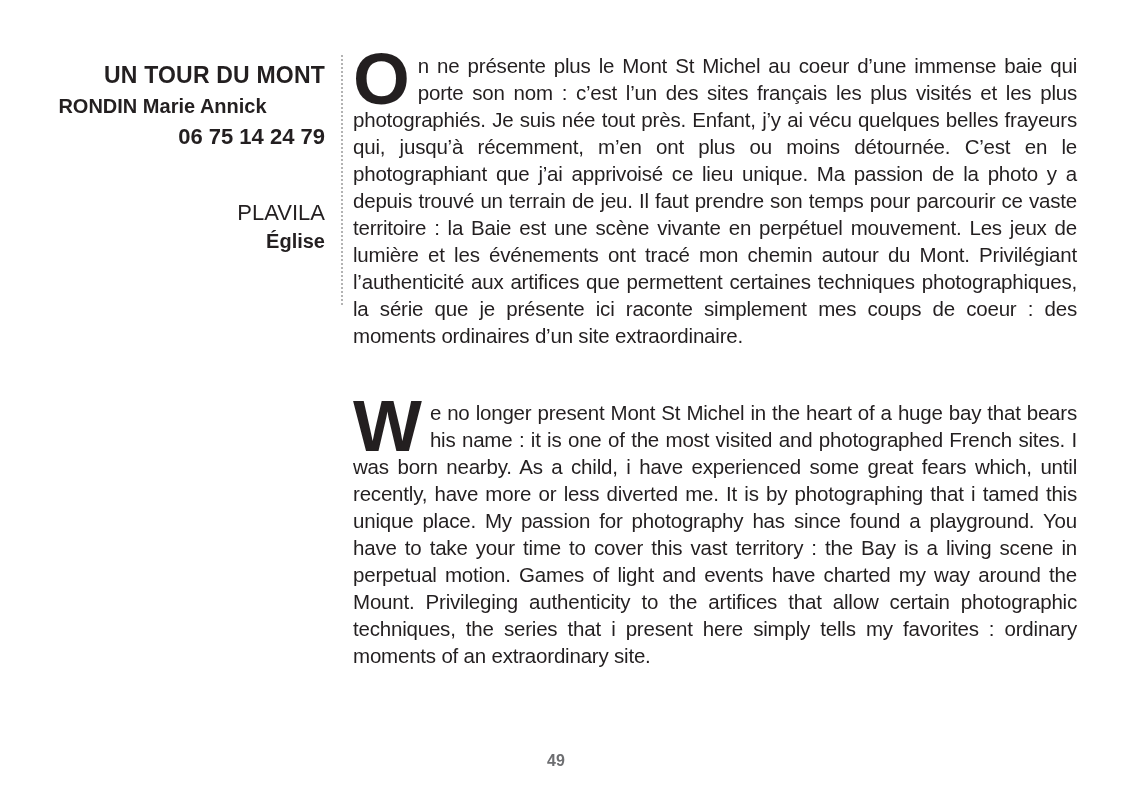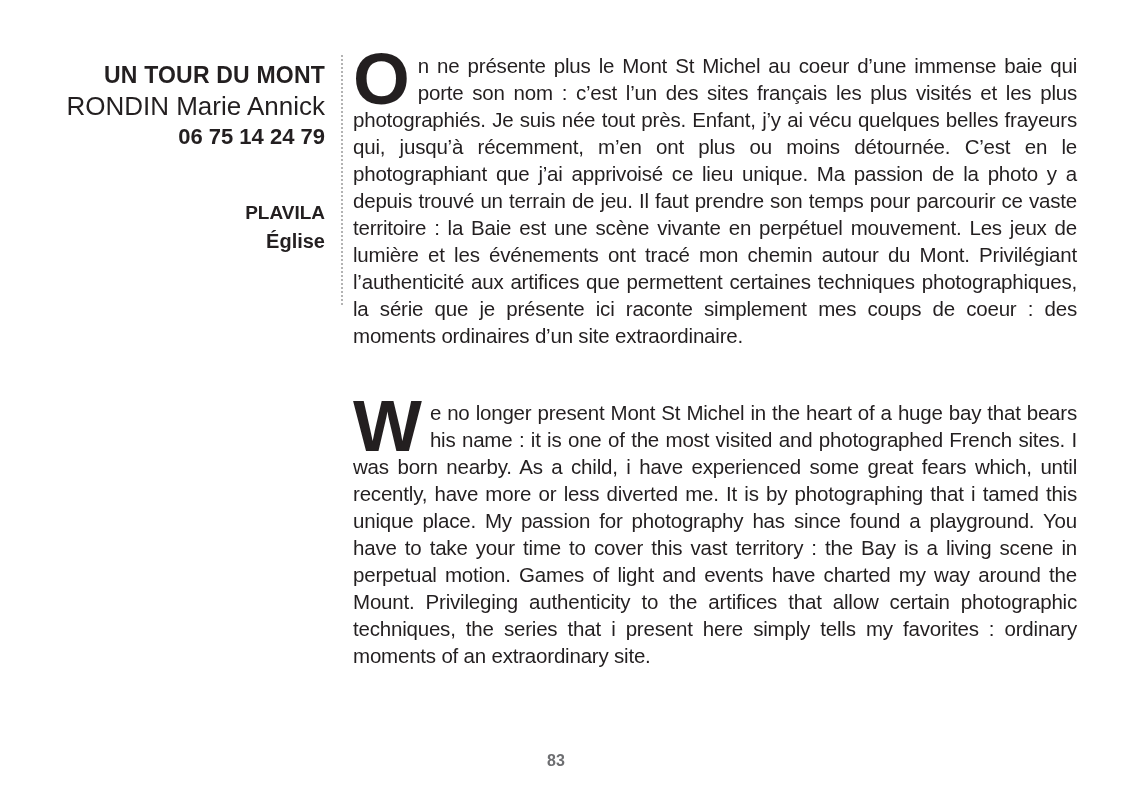--- a/index.html
+++ b/index.html
@@ -27,37 +27,38 @@
     color: #231f20;
   }
   .sidebar .title {
     font-size: 23px;
     font-weight: 700;
     line-height: 30px;
     letter-spacing: 0.2px;
     padding-left: 8px;
   }
   .sidebar .author {
-    font-size: 26px;
-    font-weight: 400;
+    font-size: 20px;
+    font-weight: 700;
     line-height: 32px;
+    text-align: center;
   }
   .sidebar .phone {
     font-size: 22px;
     font-weight: 700;
     line-height: 30px;
   }
   .sidebar .email {
     font-size: 21.5px;
     font-weight: 400;
     line-height: 31px;
   }
   .sidebar .location {
-    font-size: 19px;
-    font-weight: 700;
+    font-size: 22px;
+    font-weight: 400;
     line-height: 30px;
     margin-top: 46px;
   }
   .sidebar .venue {
     font-size: 20px;
     font-weight: 700;
     line-height: 26px;
   }
 
   
@@ -123,15 +124,15 @@
     <div class="venue">Église</div>
   </div>
 
   <div class="divider"></div>
 
   <div class="main">
     <p class="para french"><span class="dropcap">O</span><span>n ne présente plus le Mont St Michel au coeur d’une immense baie qui porte son nom : c’est l’un des sites français les plus visités et les plus photographiés. Je suis née tout près. Enfant, j’y ai vécu quelques belles frayeurs qui, jusqu’à récemment, m’en ont plus ou moins détournée. C’est en le photographiant que j’ai apprivoisé ce lieu unique. Ma passion de la photo y a depuis trouvé un terrain de jeu. Il faut prendre son temps pour parcourir ce vaste territoire : la Baie est une scène vivante en perpétuel mouvement. Les jeux de lumière et les événements ont tracé mon chemin autour du Mont. Privilégiant l’authenticité aux artifices que permettent certaines techniques photographiques, la série que je présente ici raconte simplement mes coups de coeur : des moments ordinaires d’un site extraordinaire.</span></p>
     <p class="para english"><span class="dropcap">W</span><span>e no longer present Mont St Michel in the heart of a huge bay that bears his name : it is one of the most visited and photographed French sites. I was born nearby. As a child, i have experienced some great fears which, until recently, have more or less diverted me. It is by photographing that i tamed this unique place. My passion for photography has since found a playground. You have to take your time to cover this vast territory : the Bay is a living scene in perpetual motion. Games of light and events have charted my way around the Mount. Privileging authenticity to the artifices that allow certain photographic techniques, the series that i present here simply tells my favorites : ordinary moments of an extraordinary site.</span></p>
   </div>
 
-  <div class="pagenum">83</div>
+  <div class="pagenum">49</div>
 
 </div>
 
 </body></html>

